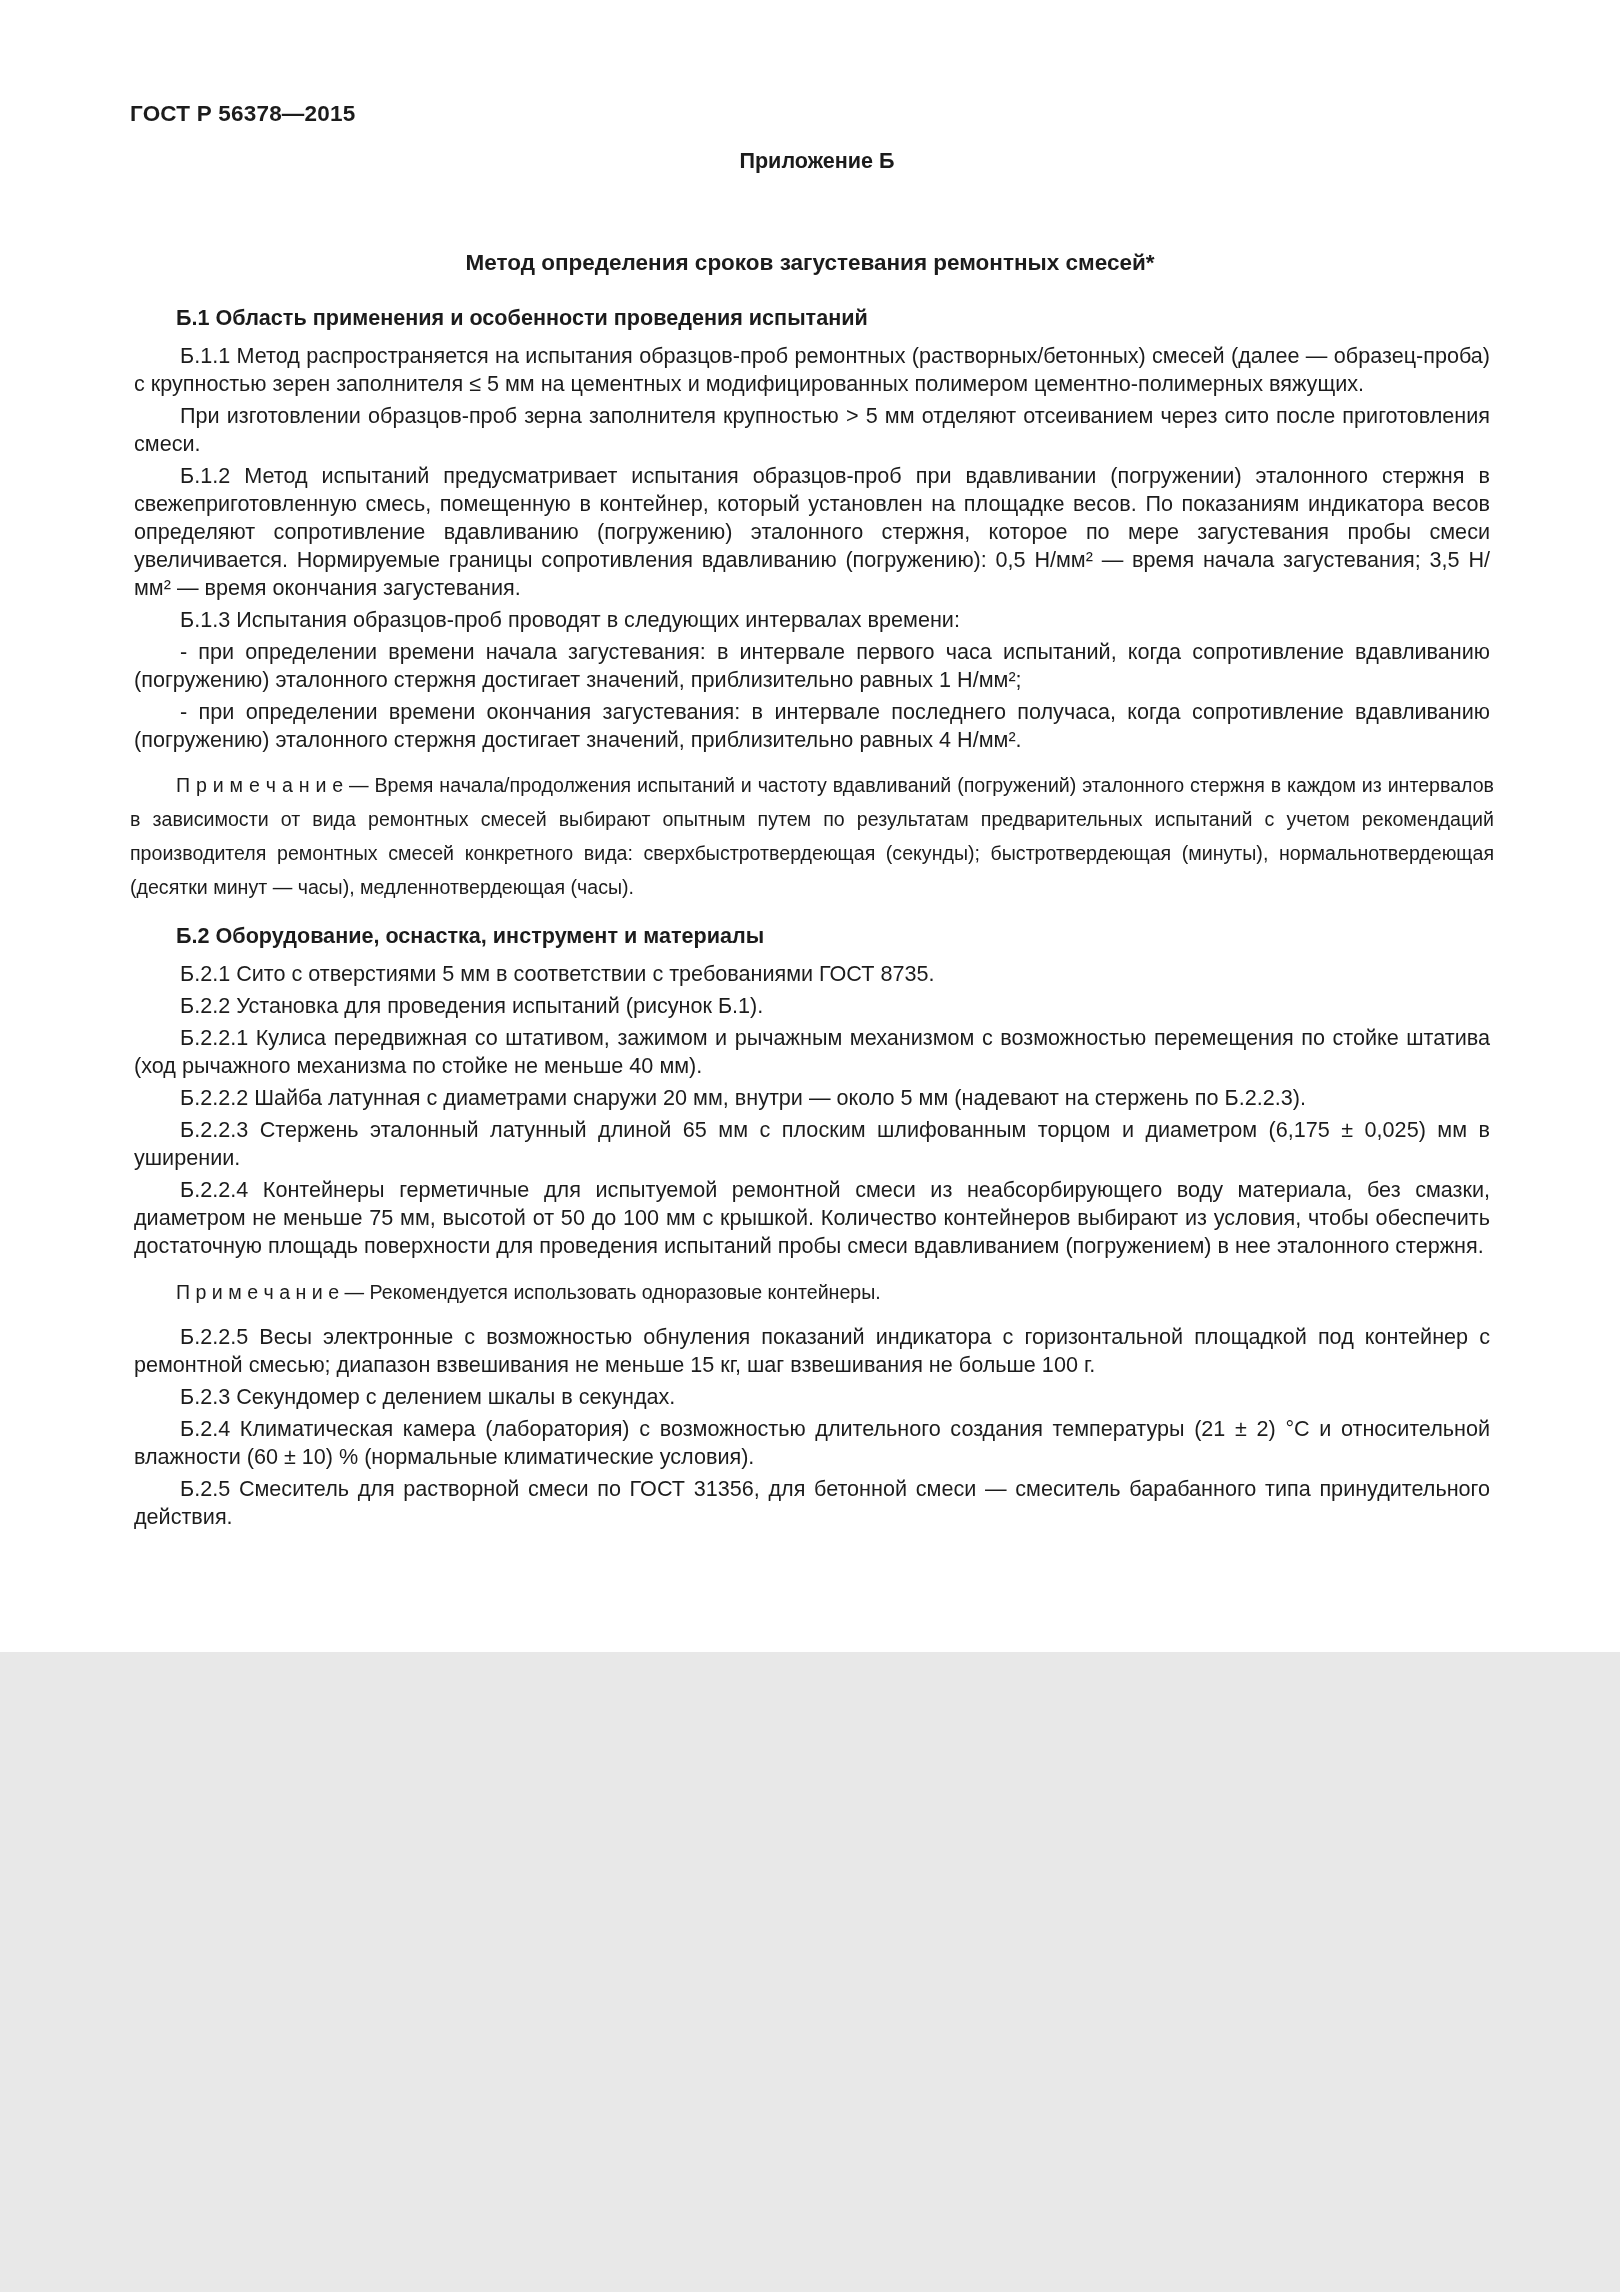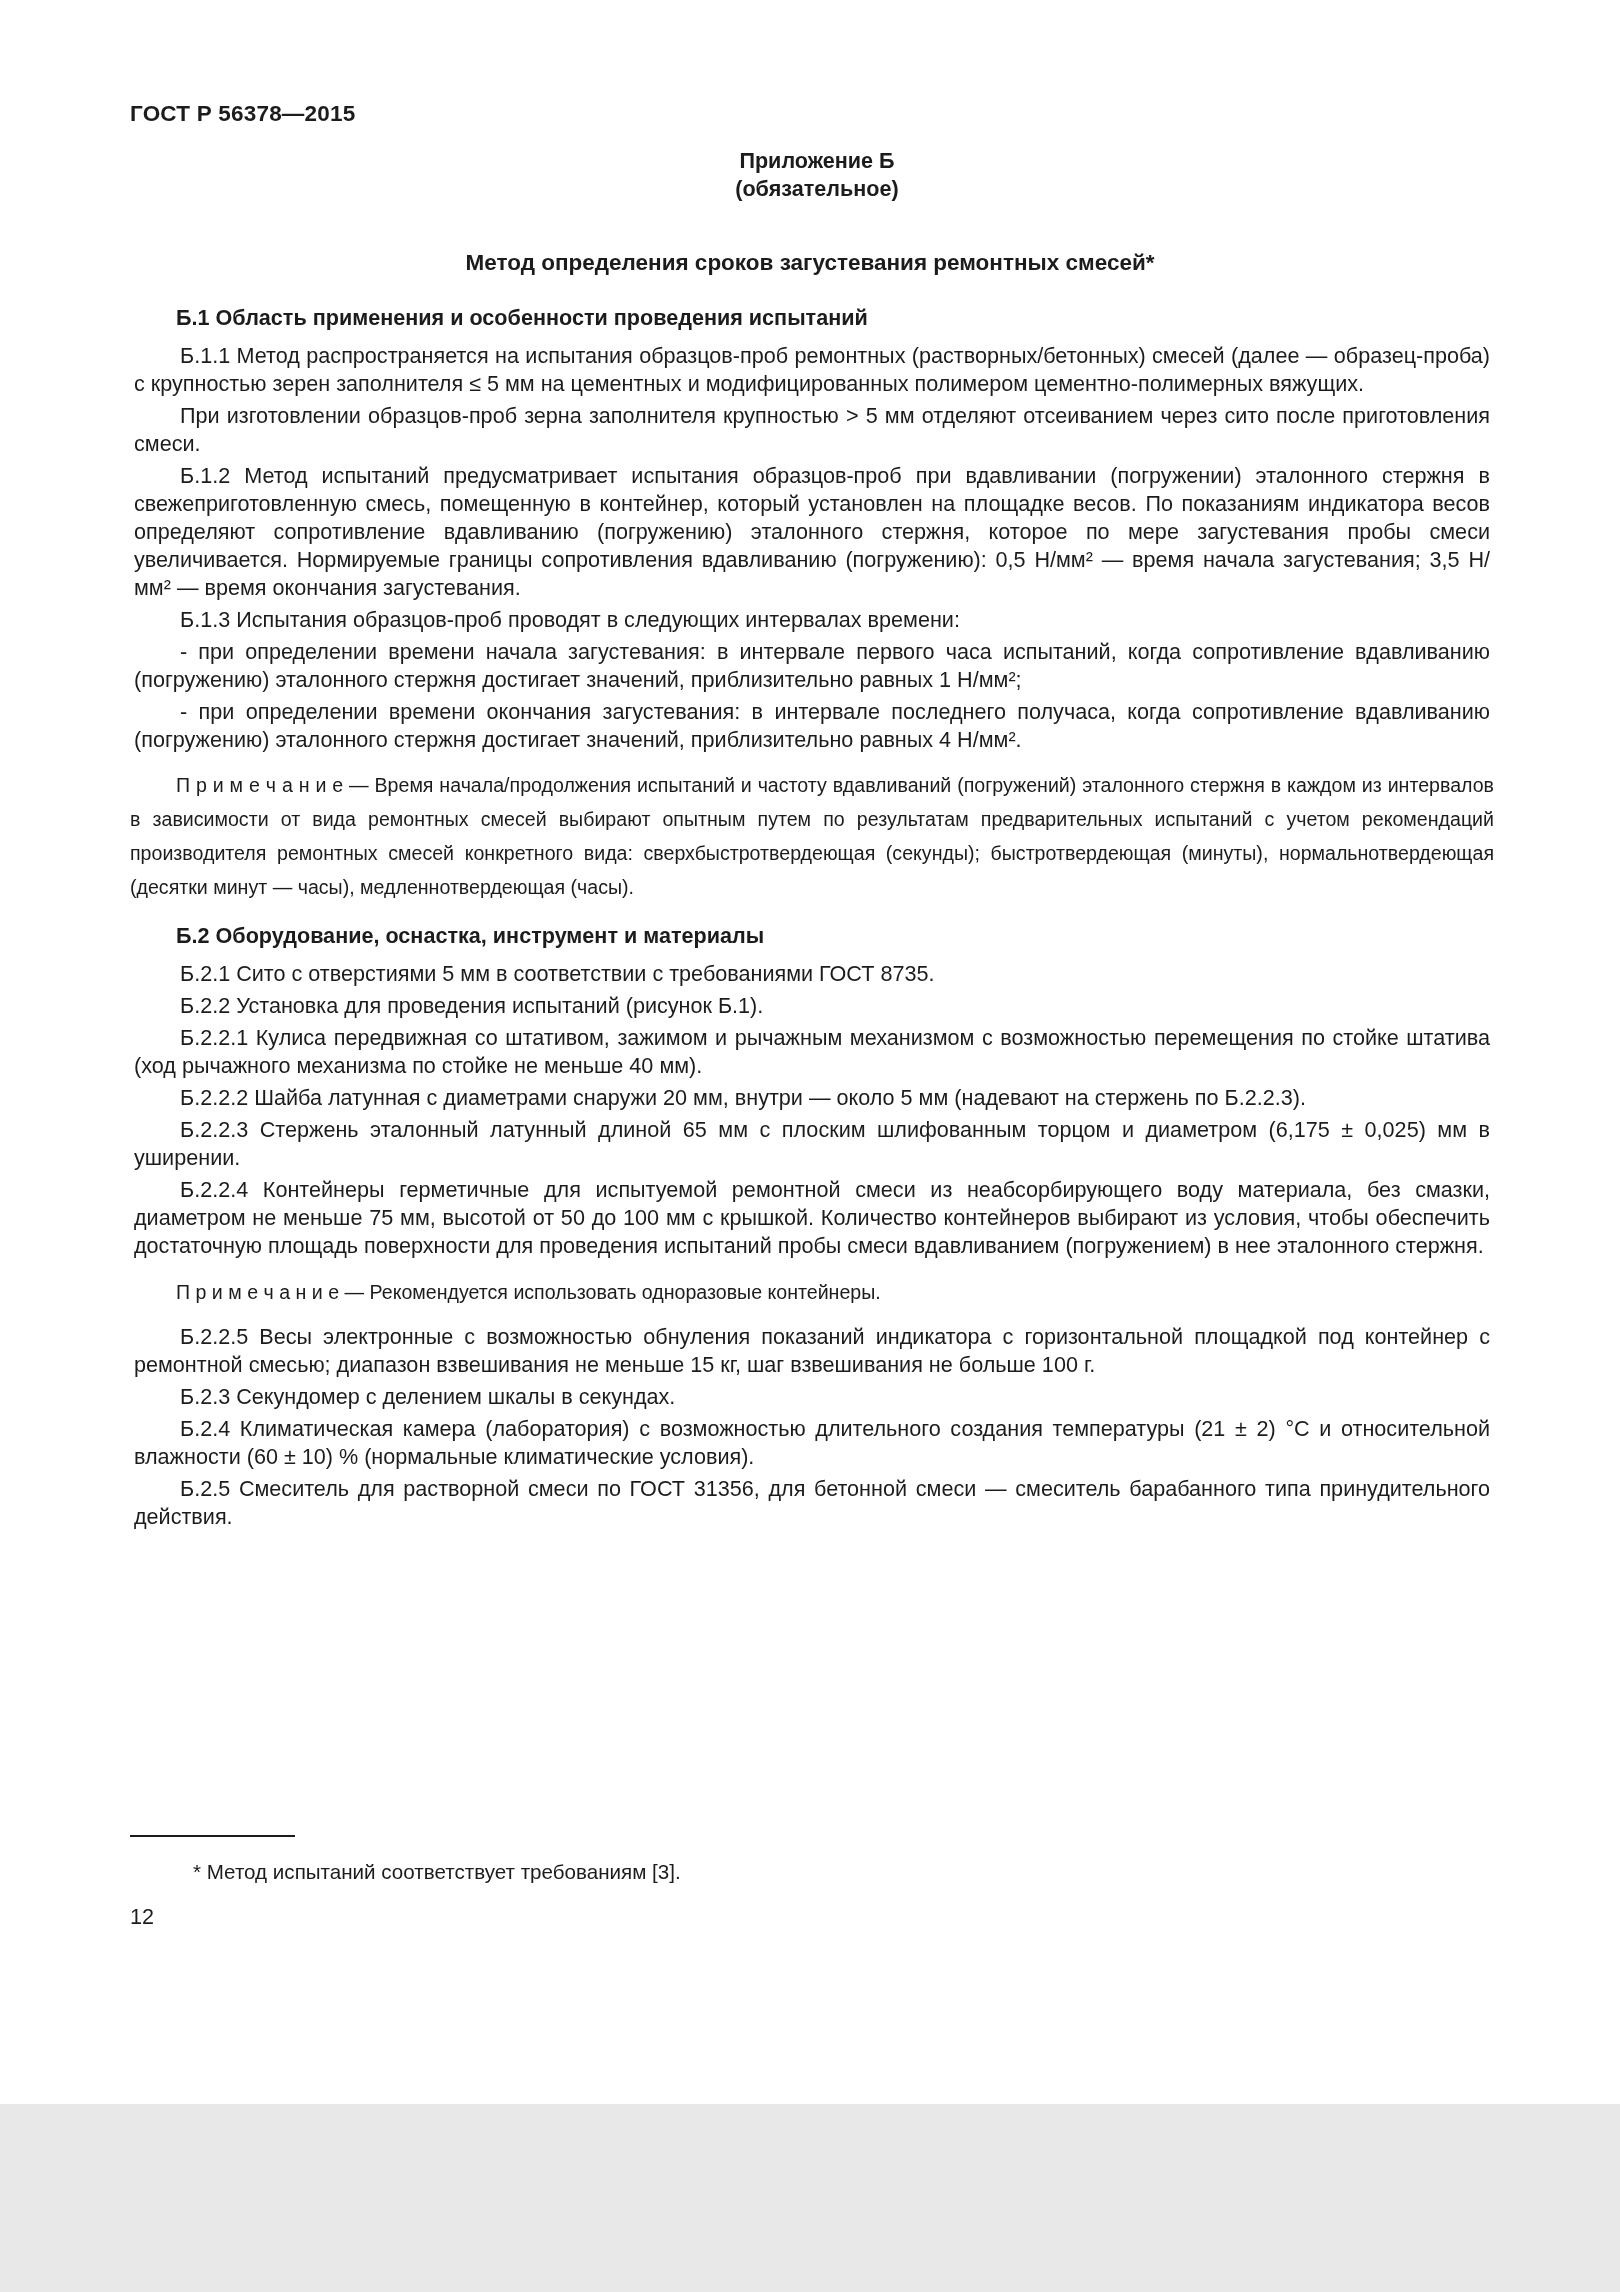--- a/index.html
+++ b/index.html
@@ -3,21 +3,21 @@
 <meta charset="utf-8">
 <style>
   html, body {
     margin: 0;
     padding: 0;
     background: #e8e8e8;
   }
   .page {
     position: relative;
     width: 1620px;
-    height: 2104px;
+    height: 1652px;
     margin: 0 auto;
     background: #ffffff;
     font-family: "Liberation Sans", sans-serif;
     color: #1c1c1c;
     overflow: hidden;
   }
   .doc-code {
     position: absolute;
     top: 101px;
     left: 130px;
@@ -103,21 +103,20 @@
 </style>
 </head>
 <body>
 
 <div class="page">
 
   <div class="doc-code">ГОСТ Р 56378—2015</div>
 
   <div class="appendix">
     <div>Приложение Б</div>
-    <div>(обязательное)</div>
   </div>
 
   <h1 class="main-title">Метод определения сроков загустевания ремонтных смесей*</h1>
 
   <div class="content">
     <p class="blk-heading">Б.1  Область применения и особенности проведения испытаний</p>
     <p class="blk-para">Б.1.1  Метод распространяется на испытания образцов-проб ремонтных (растворных/бетонных) смесей (далее — образец-проба) с крупностью зерен заполнителя ≤ 5 мм на цементных и модифицированных полимером цементно-полимерных вяжущих.</p>
     <p class="blk-para">При изготовлении образцов-проб зерна заполнителя крупностью &gt; 5 мм отделяют отсеиванием через сито после приготовления смеси.</p>
     <p class="blk-para">Б.1.2  Метод испытаний предусматривает испытания образцов-проб при вдавливании (погружении) эталонного стержня в свежеприготовленную смесь, помещенную в контейнер, который установлен на площадке весов. По показаниям индикатора весов определяют сопротивление вдавливанию (погружению) эталонного стержня, которое по мере загустевания пробы смеси увеличивается. Нормируемые границы сопротивления вдавливанию (погружению): 0,5 Н/мм² — время начала загустевания; 3,5 Н/мм² — время окончания загустевания.</p>
     <p class="blk-para">Б.1.3  Испытания образцов-проб проводят в следующих интервалах времени:</p>

